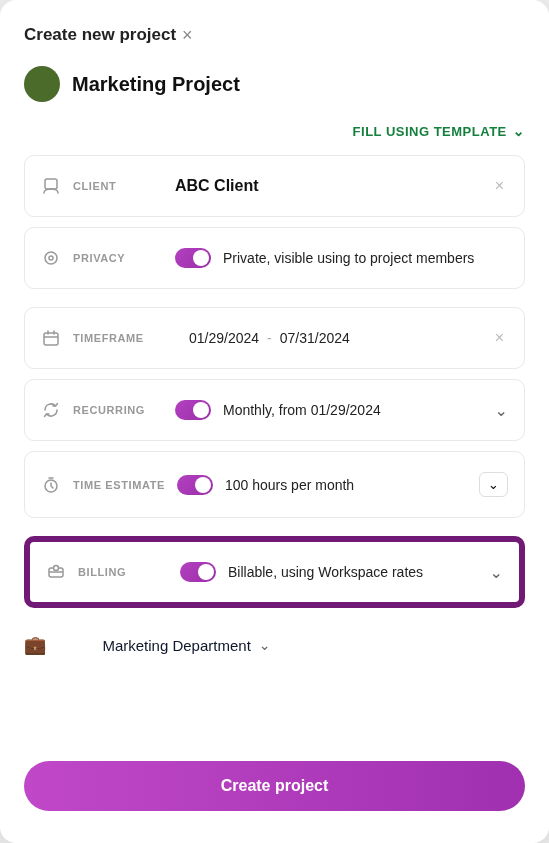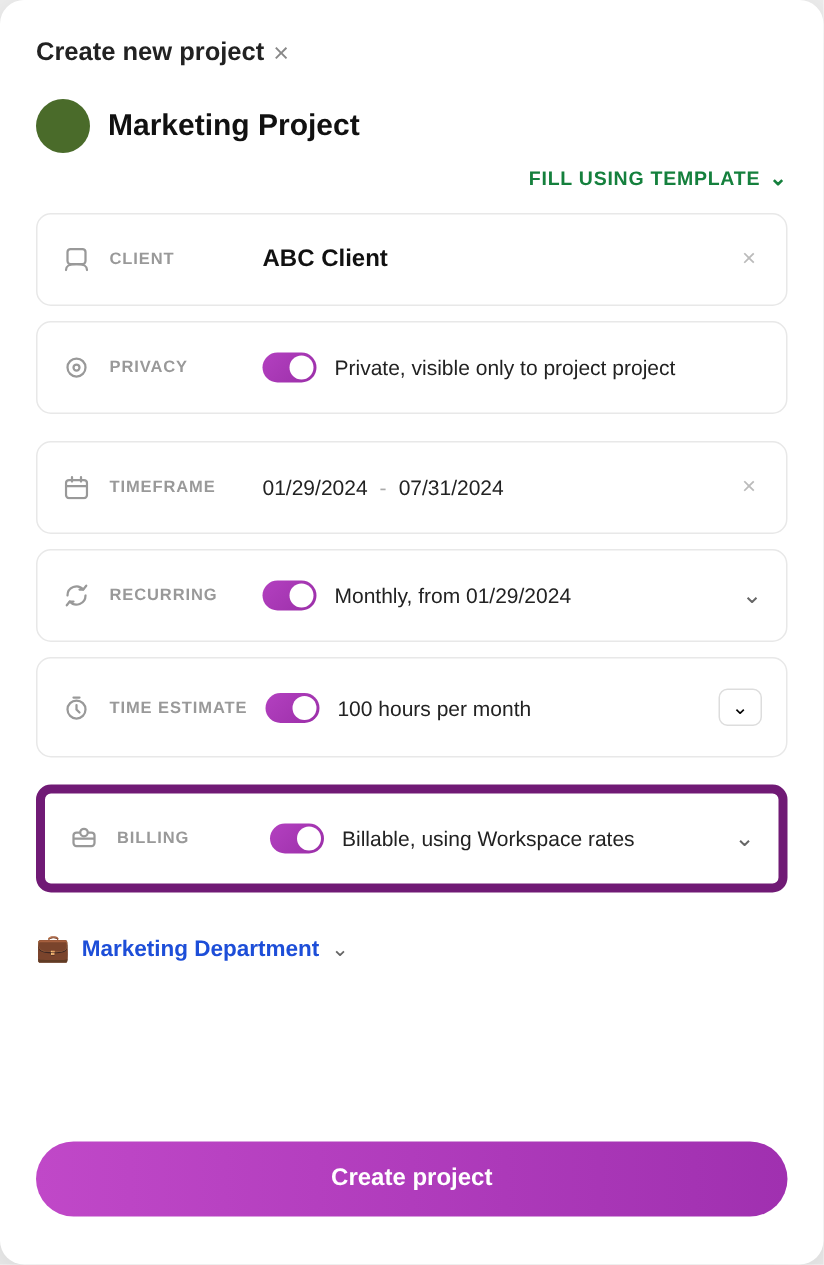--- a/index.html
+++ b/index.html
@@ -38,21 +38,21 @@
       cursor: pointer;
       font-size: 18px;
       color: #888;
       line-height: 1;
       padding: 2px 6px;
     }
     .project-name-row {
       display: flex;
       align-items: center;
       gap: 12px;
-      margin-bottom: 8px;
+      margin-bottom: 21px;
     }
     .project-dot {
       width: 36px;
       height: 36px;
       border-radius: 50%;
       background: #4a6b2a;
       flex-shrink: 0;
     }
     .project-name {
       font-size: 20px;
@@ -175,20 +175,21 @@
     }
     .toggle-switch.off .toggle-slider {
       background: #bbb;
     }
     
     .timeframe-values {
       display: flex;
       align-items: center;
       gap: 8px;
       flex: 1;
+      margin-left: 14px;
     }
     .timeframe-date {
       font-size: 14px;
       color: #222;
       font-weight: 500;
     }
     .timeframe-dash {
       color: #aaa;
       font-size: 14px;
     }
@@ -202,22 +203,23 @@
       gap: 8px;
       margin-top: 16px;
       margin-bottom: 20px;
       cursor: pointer;
     }
     .dept-icon {
       font-size: 18px;
     }
     .dept-name {
       font-size: 15px;
-      font-weight: 700;
-      color: #1d4ed8;
+      font-weight: 400;
+      color: #0f172a;
+      margin-left: 48px;
     }
     .dept-chevron {
       font-size: 14px;
       color: #666;
     }
     .create-btn {
       width: 100%;
       padding: 16px;
       border-radius: 30px;
       border: none;
@@ -268,21 +270,21 @@
       <svg width="16" height="16" viewBox="0 0 16 16" fill="none">
         <circle cx="8" cy="8" r="6" stroke="#999" stroke-width="1.5"></circle>
         <circle cx="8" cy="8" r="2" stroke="#999" stroke-width="1.5"></circle>
       </svg>
     </div>
     <span class="field-label">PRIVACY</span>
     <label class="toggle-switch on">
       <input type="checkbox" checked="" style="">
       <span class="toggle-slider"></span>
     </label>
-    <span class="field-value">Private, visible only to project project</span>
+    <span class="field-value">Private, visible using to project members</span>
   </div>
 
   <div class="divider-space"></div>
 
   <div class="field-row">
     <div class="field-icon">
       <svg width="16" height="16" viewBox="0 0 16 16" fill="none">
         <rect x="1" y="3" width="14" height="12" rx="2" stroke="#999" stroke-width="1.5"></rect>
         <path d="M5 1v3M11 1v3" stroke="#999" stroke-width="1.5" stroke-linecap="round"></path>
         <path d="M1 7h14" stroke="#999" stroke-width="1.5"></path>

